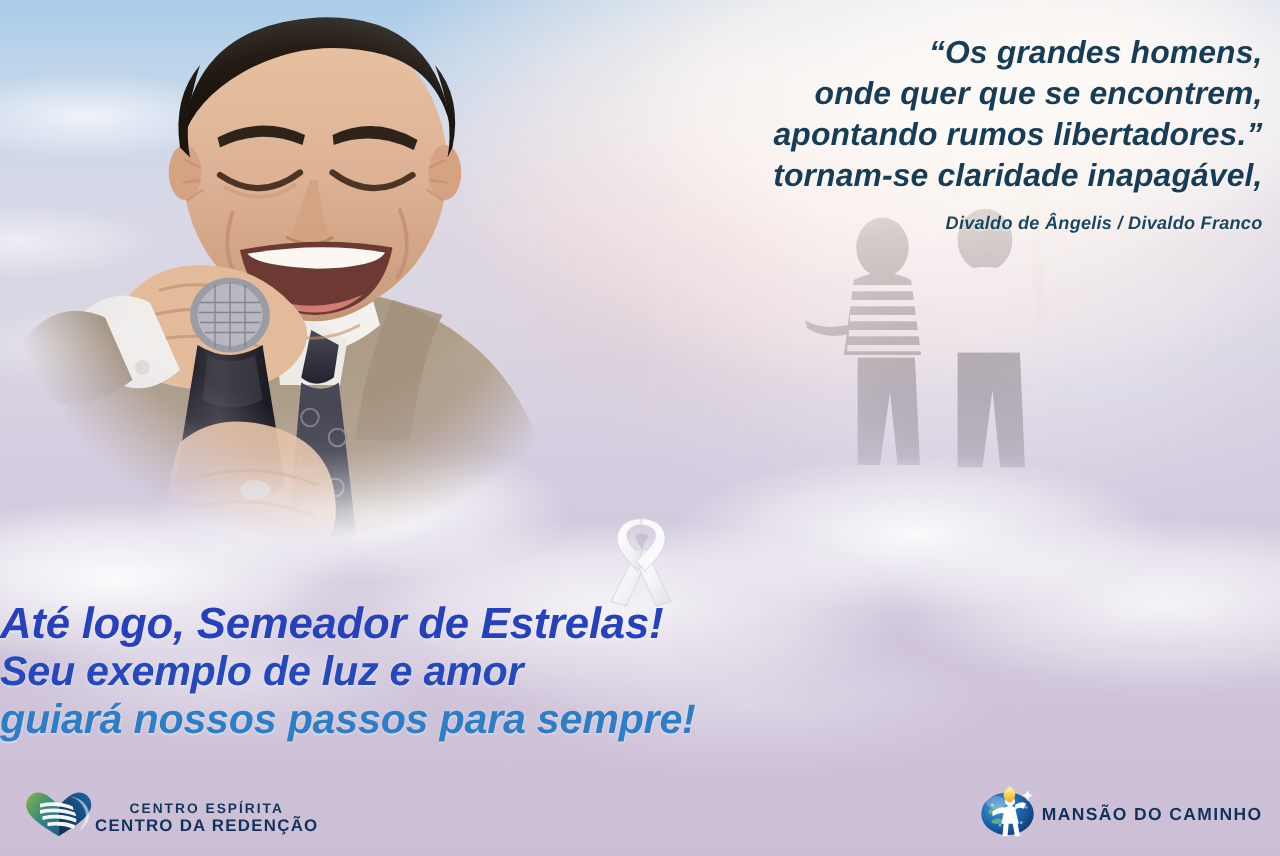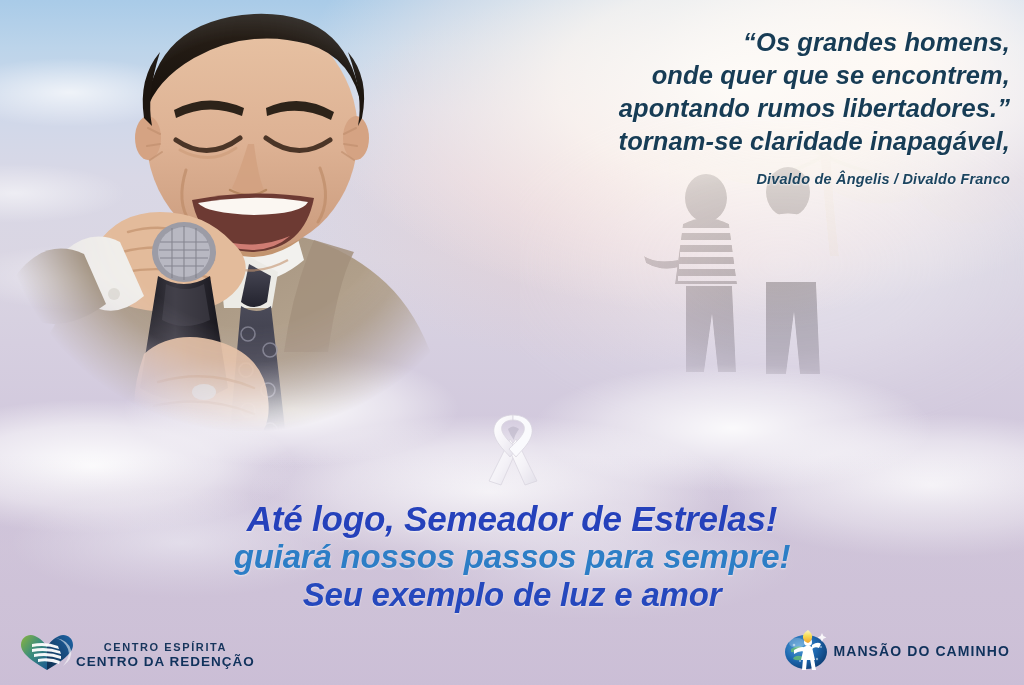--- a/index.html
+++ b/index.html
@@ -132,22 +132,22 @@
     left: 479px;
     top: 409px;
     width: 68px;
     height: 78px;
   }
 
   
   .headline {
     position: absolute;
     left: 0; right: 0;
-    top: 500px;
-    text-align: center;
+    top: 480px;
+    text-align: left;
   }
   .hl-line {
     font-style: italic;
     font-weight: bold;
     letter-spacing: -0.2px;
     line-height: 38px;
     text-shadow: 0 1px 2px rgba(255,255,255,0.55);
   }
   .hl-1 { font-size: 35px; color: #2541bb; }
   .hl-2 { font-size: 33px; color: #2548bd; }
@@ -406,22 +406,22 @@
 
         <path d="M34 6 C50 6 56 18 52 28 C49 36 42 42 37 48 L30 40 C36 34 43 28 45 22 C47 15 41 11 34 11 Z" fill="#fafafd" stroke="#d9d5e0" stroke-width="0.8"></path>
 
         <path d="M29 20 q5 -5 11 0 q-5 7 -5 11 q-4 -5 -6 -11 z" fill="#b7b0c2" opacity="0.55"></path>
       </g>
     </svg>
   </div>
 
   <div class="headline">
     <div class="hl-line hl-1">Até logo, Semeador de Estrelas!</div>
+    <div class="hl-line hl-2">Seu exemplo de luz e amor</div>
     <div class="hl-line hl-3">guiará nossos passos para sempre!</div>
-    <div class="hl-line hl-2">Seu exemplo de luz e amor</div>
   </div>
 
   <div class="logo logo-left">
     <div class="logo-mark">
       <svg width="58" height="38" viewBox="0 0 58 38" xmlns="http://www.w3.org/2000/svg">
         <defs>
           <linearGradient id="hhL" x1="0" y1="0" x2="1" y2="1">
             <stop offset="0%" stop-color="#8ab43f"></stop>
             <stop offset="45%" stop-color="#3e8f7a"></stop>
             <stop offset="100%" stop-color="#1b5a92"></stop>

